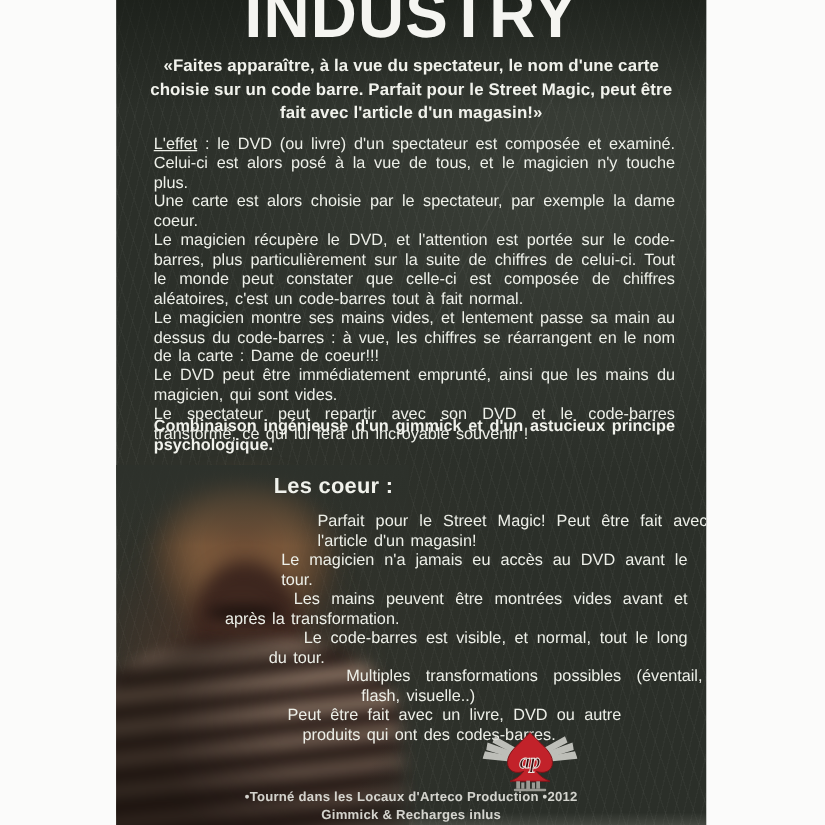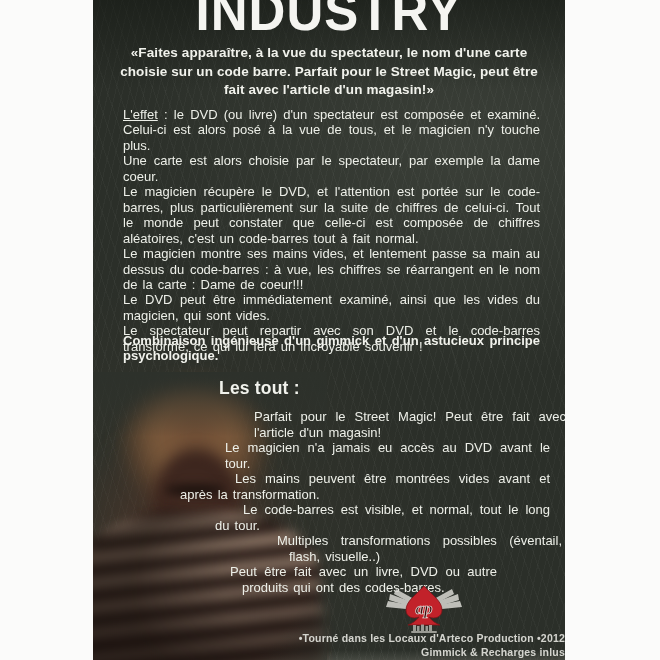--- a/index.html
+++ b/index.html
@@ -83,21 +83,21 @@
     border-radius:46% 46% 8% 8% / 42% 42% 6% 6%;
     background:linear-gradient(to bottom, rgba(0,0,0,0) 25%, rgba(18,10,8,0.5) 85%),
                radial-gradient(60% 80% at 85% 50%, rgba(0,0,0,0) 40%, rgba(25,18,14,0.55));
     filter:blur(6px);transform:rotate(-2deg);}
   .photo .fade{position:absolute;left:-6px;top:-6px;width:240px;height:294px;
     background:radial-gradient(115% 98% at 36% 55%, rgba(45,49,43,0) 52%, #2d312b 88%),
                linear-gradient(to bottom, #2d312b, rgba(45,49,43,0) 22%);}
 
   
   .logo{position:absolute;left:293px;top:585px;width:76px;height:50px;}
-  .footer{position:absolute;left:0;top:632px;width:472px;text-align:right;
+  .footer{position:absolute;left:0;top:632px;width:472px;text-align:center;
     font-size:10.5px;line-height:13.5px;color:#e2e2dc;letter-spacing:0.2px;font-weight:bold;opacity:0.92;}
   .footer .l2{font-size:10.5px;}
 </style>
 </head>
 <body>
 
 <div class="cover">
   <div class="scratch s1"></div>
   <div class="scratch s2"></div>
   <div class="scratch s3"></div>
@@ -114,27 +114,27 @@
 
   <div class="title">INDUSTRY</div>
 
   <div class="quote">«Faites apparaître, à la vue du spectateur, le nom d'une carte choisie sur un code barre. Parfait pour le Street Magic, peut être fait avec l'article d'un magasin!»</div>
 
   <div class="bodytext">
     <div><span class="u">L'effet</span><span> : le DVD (ou livre) d'un spectateur est composée et examiné. Celui-ci est alors posé à la vue de tous, et le magicien n'y touche plus.</span></div>
     <div>Une carte est alors choisie par le spectateur, par exemple la dame coeur.</div>
     <div>Le magicien récupère le DVD, et l'attention est portée sur le code-barres, plus particulièrement sur la suite de chiffres de celui-ci. Tout le monde peut constater que celle-ci est composée de chiffres aléatoires, c'est un code-barres tout à fait normal.</div>
     <div>Le magicien montre ses mains vides, et lentement passe sa main au dessus du code-barres : à vue, les chiffres se réarrangent en le nom de la carte : Dame de coeur!!!</div>
-    <div>Le DVD peut être immédiatement examiné, ainsi que les vides du magicien, qui sont vides.</div>
+    <div>Le DVD peut être immédiatement emprunté, ainsi que les mains du magicien, qui sont vides.</div>
     <div>Le spectateur peut repartir avec son DVD et le code-barres transformé, ce qui lui fera un incroyable souvenir !</div>
   </div>
 
   <div class="highlight">Combinaison ingénieuse d'un gimmick et d'un astucieux principe psychologique.</div>
 
-  <div class="plus-heading">Les tout :</div>
+  <div class="plus-heading">Les coeur :</div>
 
   <div class="plus-list">
     <div class="item li0">Parfait pour le Street Magic! Peut être fait avec l'article d'un magasin!</div>
     <div class="item li1">Le magicien n'a jamais eu accès au DVD avant le tour.</div>
     <div class="item li2">Les mains peuvent être montrées vides avant et après la transformation.</div>
     <div class="item li3">Le code-barres est visible, et normal, tout le long du tour.</div>
     <div class="item li4">Multiples transformations possibles (éventail, flash, visuelle..)</div>
     <div class="item li5">Peut être fait avec un livre, DVD ou autre produits qui ont des codes-barres.</div>
   </div>
 

